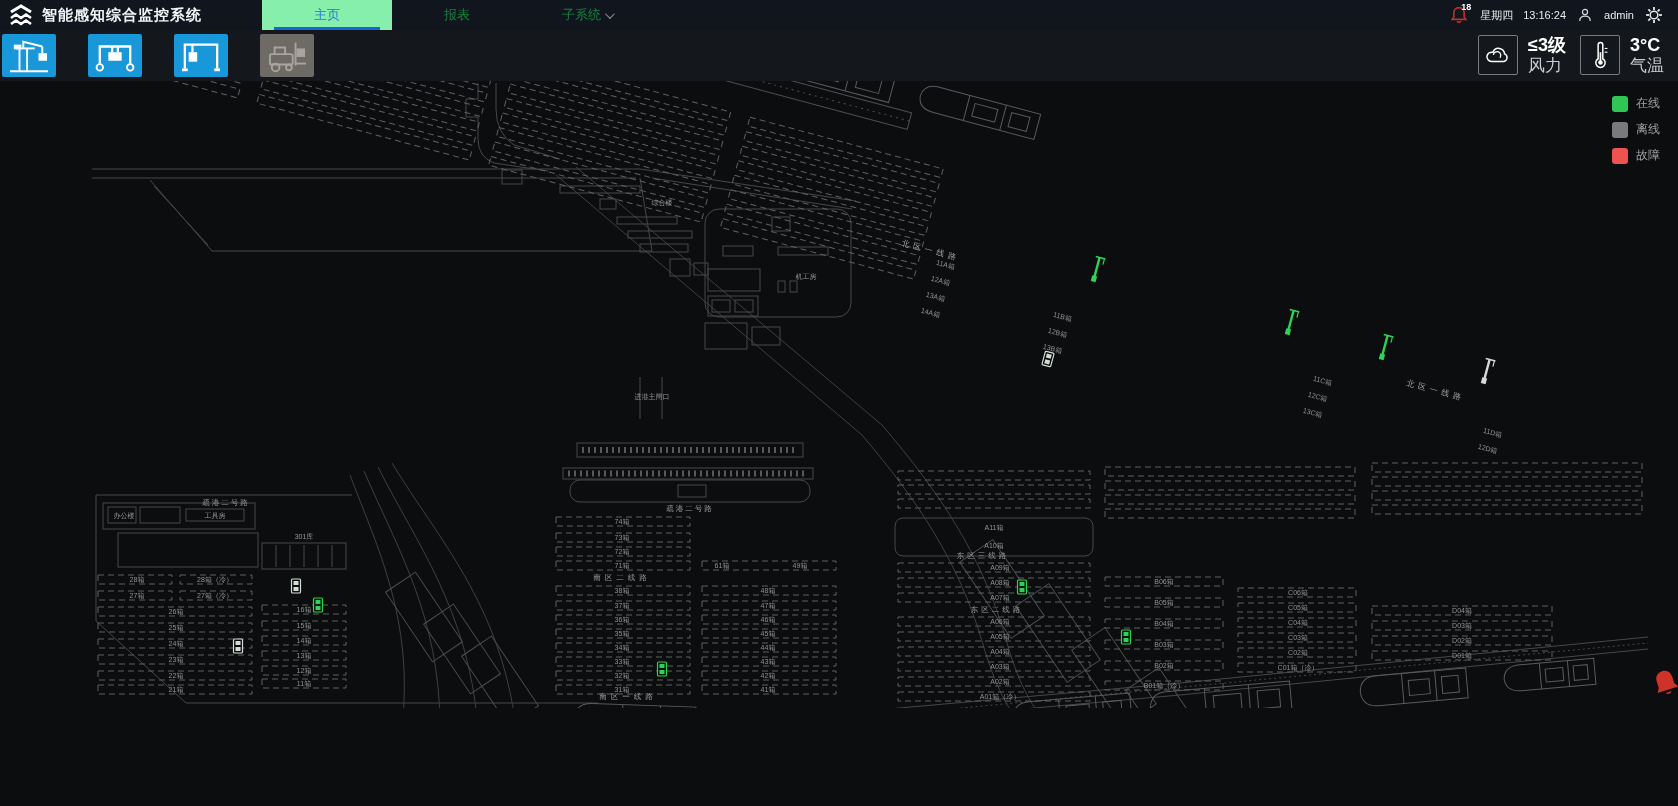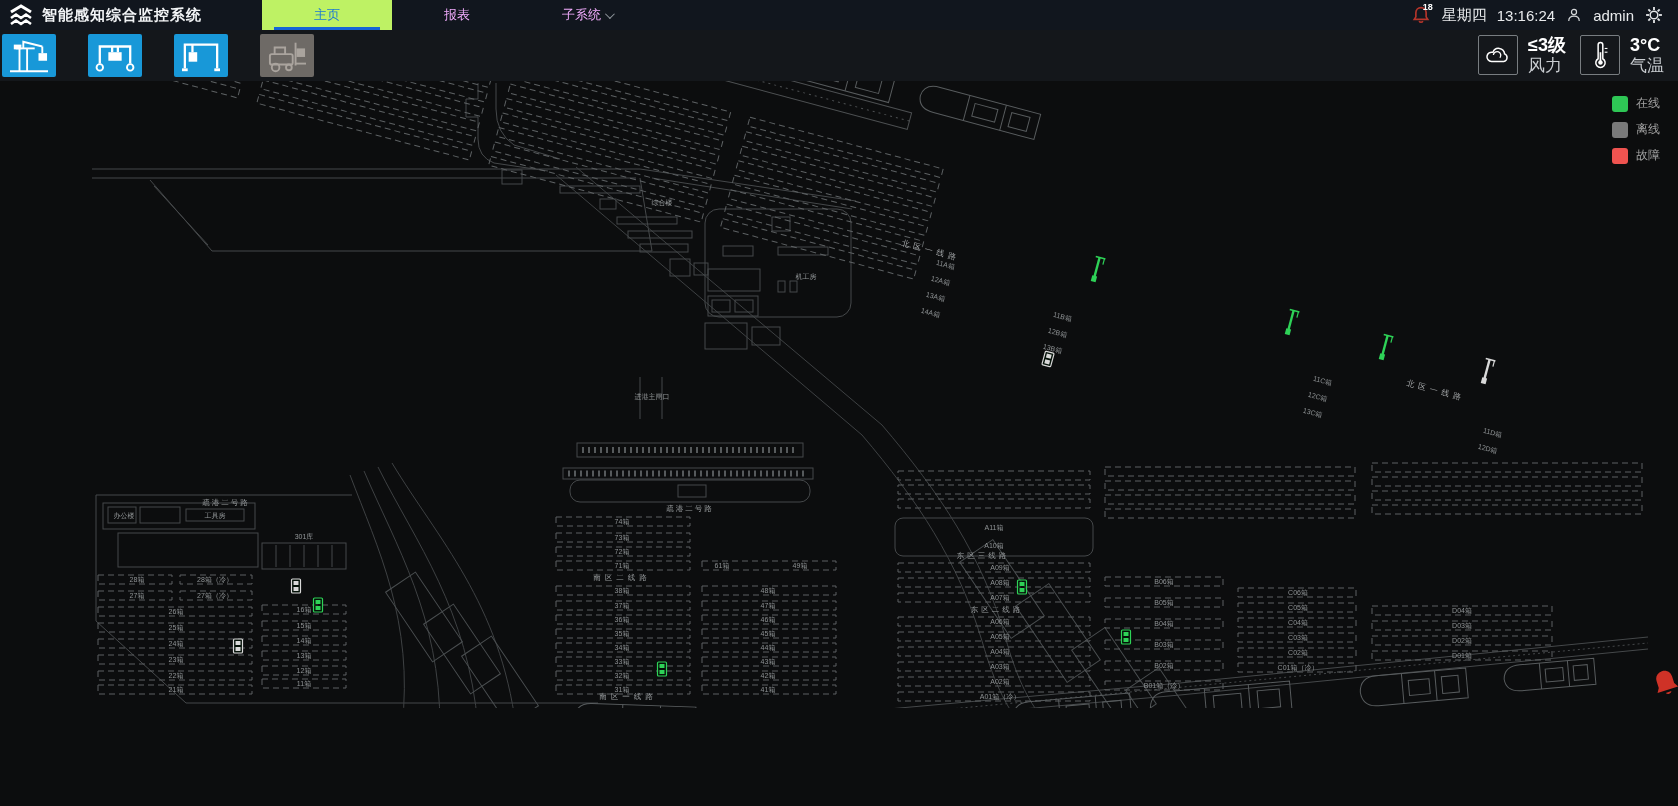--- a/index.html
+++ b/index.html
@@ -7,29 +7,29 @@
     font-family:"Liberation Sans","DejaVu Sans",sans-serif; }
   #app { width:1678px; height:708px; display:flex; flex-direction:column; }
 
   
   .hdr { height:30px; background:#11161e; display:flex; align-items:stretch; flex:0 0 30px; }
   .brand { display:flex; align-items:center; gap:8px; padding-left:8px; width:262px; }
   .logo { width:26px; height:26px; }
   .app-title { color:#f2f4f6; font-size:15px; font-weight:bold; letter-spacing:1px; white-space:nowrap; }
   .tabs { display:flex; align-items:stretch; }
   .tab { width:130px; display:flex; align-items:center; justify-content:center; gap:4px;
-    color:#f0abfc; font-size:13px; cursor:pointer; position:relative; }
-  .tab.active { background:#bef264; color:#1e7ad1; }
+    color:#15803d; font-size:13px; cursor:pointer; position:relative; }
+  .tab.active { background:#86efac; color:#1e7ad1; }
   .tab.active::after { content:""; position:absolute; left:12px; right:12px; bottom:0; height:3px; background:#1565d8; }
   .chev { width:7px; height:7px; border-right:1.5px solid #8f969c; border-bottom:1.5px solid #8f969c;
     transform:rotate(45deg) translateY(-2px); display:inline-block; }
   .hdr-right { margin-left:auto; display:flex; align-items:center; gap:10px; padding-right:14px; }
   .bell-wrap { position:relative; width:22px; height:24px; }
   .bell-count { position:absolute; top:-1px; left:13px; color:#fff; font-size:9px; font-weight:bold; }
-  .hdr-txt { color:#e8eaec; font-size:15px; white-space:nowrap; }
+  .hdr-txt { color:#e8eaec; font-size:11px; white-space:nowrap; }
   .time-txt { font-variant-numeric:tabular-nums; }
 
   
   .toolbar { height:51px; background:#14171b; display:flex; align-items:center; padding-left:2px; flex:0 0 51px; }
   .equip-btns { display:flex; gap:32px; }
   .equip-btn { width:54px; height:43px; background:#1898d8; border:none; border-radius:2px;
     display:flex; align-items:center; justify-content:center; cursor:pointer; }
   .equip-btn.disabled { background:#6e6a66; }
   .tb-right { margin-left:auto; display:flex; align-items:center; gap:14px; padding-right:14px; }
   .wx-group { display:flex; align-items:flex-start; gap:10px; }

